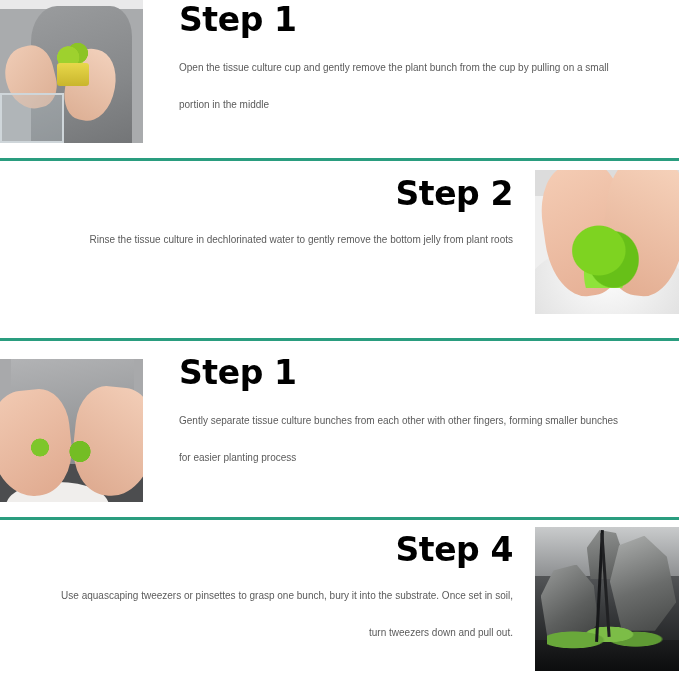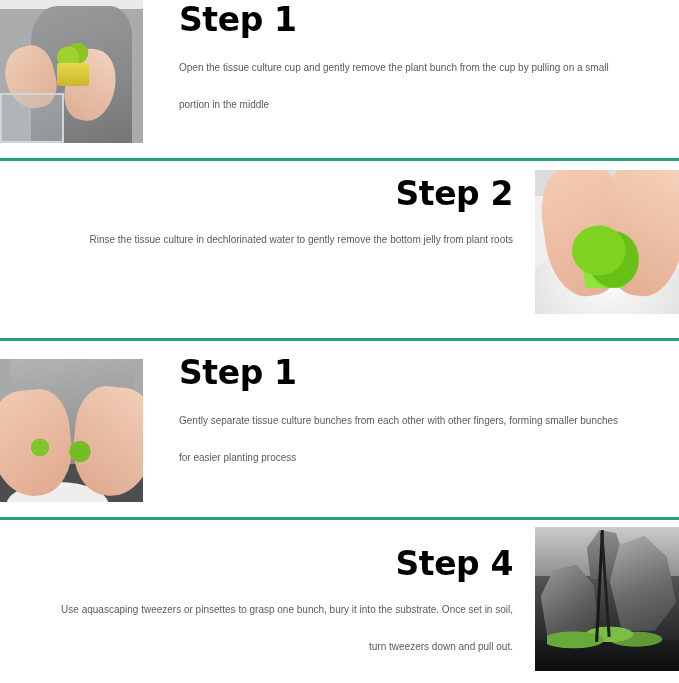--- a/index.html
+++ b/index.html
@@ -219,21 +219,21 @@
     font-weight: bold;
     font-size: 33px;
     line-height: 40px;
     color: #000000;
     letter-spacing: -0.4px;
     margin: 0;
   }
   .row-1 .step-title { padding-top: 0px; }
   .row-2 .step-title { padding-top: 13px; }
   .row-3 .step-title { padding-top: 12px; }
-  .row-4 .step-title { padding-top: 24px; }
+  .row-4 .step-title { padding-top: 10px; }
 
   .step-body {
     font-family: "Liberation Sans", sans-serif;
     font-size: 10px;
     line-height: 37px;
     color: #5b5b5b;
     margin: 0;
     padding-top: 9px;
   }
   .row-2 .step-body,

